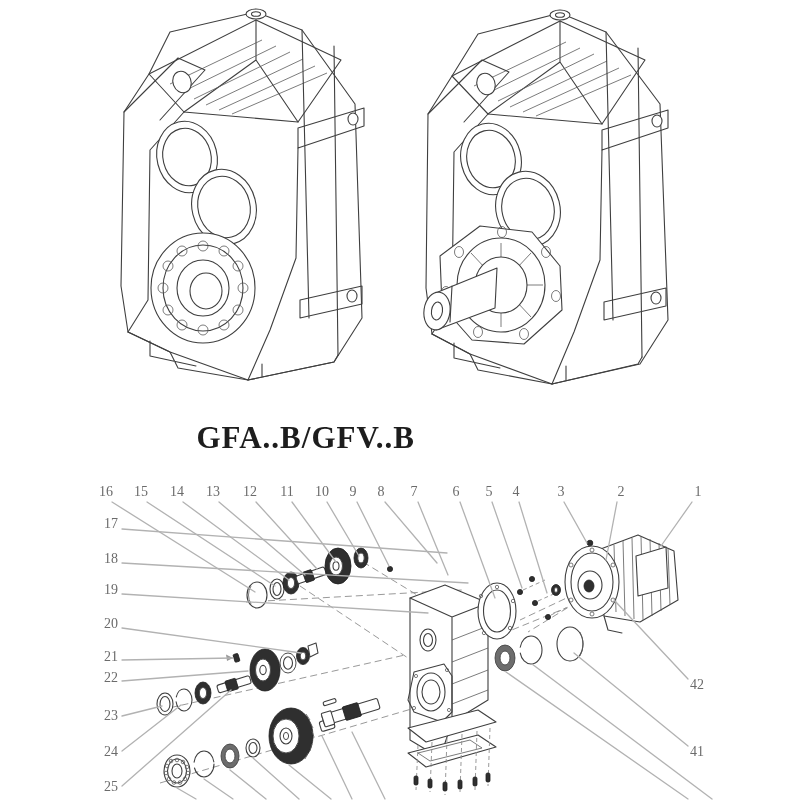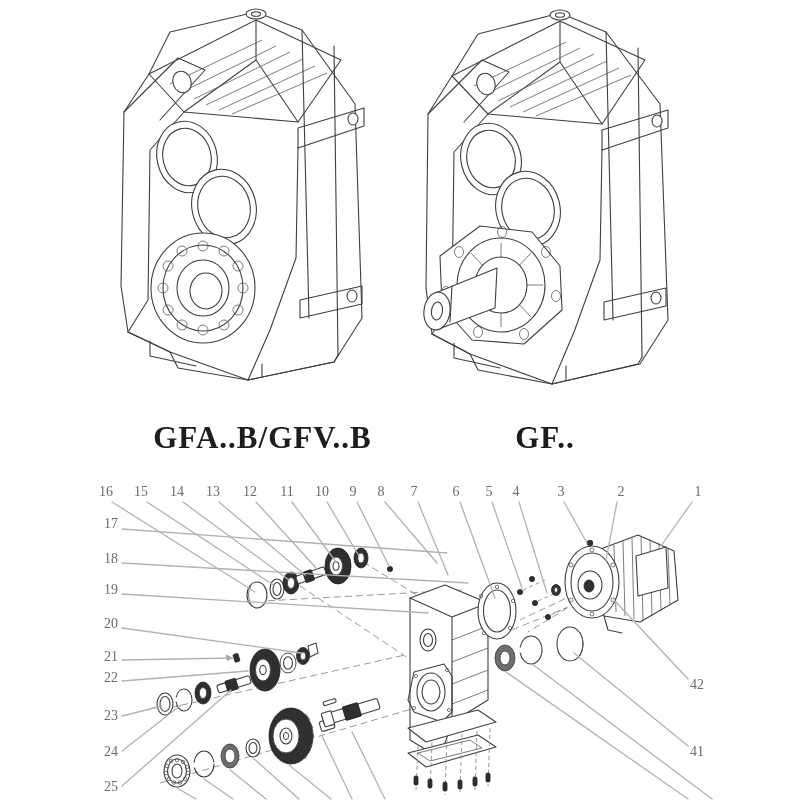--- a/index.html
+++ b/index.html
@@ -1,20 +1,20 @@
 <!DOCTYPE html>
 <html><head>
 <meta charset="utf-8">
 <style>
   html,body{margin:0;padding:0;background:#fff;}
   .canvas{position:relative;width:800px;height:800px;background:#ffffff;overflow:hidden;
           font-family:"Liberation Serif", serif;}
   .figures{position:absolute;left:0;top:0;width:800px;height:415px;}
   .labels-row{position:absolute;left:0;top:417px;width:800px;height:46px;}
-  .fig-label{position:absolute;top:0;height:42px;line-height:42px;text-align:center;
+  .fig-label{position:absolute;top:0;height:42px;line-height:42px;text-align:right;
              font-weight:700;font-size:31px;letter-spacing:1px;color:#1d1d1d;
              font-family:"Liberation Serif", serif;}
   #label-left{left:110px;width:305px;}
   #label-right{left:430px;width:230px;}
   .exploded{position:absolute;left:0;top:470px;width:800px;height:330px;}
   svg{display:block;}
   .ln{stroke:#3f3f3f;stroke-width:1.1;fill:none;stroke-linejoin:round;stroke-linecap:round;}
   .lnw{stroke:#3f3f3f;stroke-width:1.1;fill:#ffffff;stroke-linejoin:round;}
   .thin{stroke:#5a5a5a;stroke-width:0.8;fill:none;}
   .dash{stroke:#8d8d8d;stroke-width:0.9;fill:none;stroke-dasharray:7 4;}
@@ -154,21 +154,20 @@
         <path class="ln" d="M452,286 L450,322"></path>
       </g>
 
       <path class="ln" d="M432,334 L470,354 L478,370 L552,384 M454,343 L454,358 L500,368"></path>
       <path class="ln" d="M552,384 L638,364 L642,357 M566,380 L566,366"></path>
     </g>
   </svg>
 
   <div class="labels-row">
     <div class="fig-label" id="label-left">GFA..B/GFV..B</div>
-    <div class="fig-label" id="label-right">GF..</div>
   </div>
 
   <svg class="exploded" viewBox="0 470 800 330" width="800" height="330">
 
     <g>
       <path class="dash" d="M246,602 L462,590"></path>
       <path class="dash" d="M363,562 L427,601"></path>
       <path class="dash" d="M300,586 L408,658"></path>
       <path class="dash" d="M160,710 L405,655"></path>
       <path class="dash" d="M160,783 L425,705"></path>

